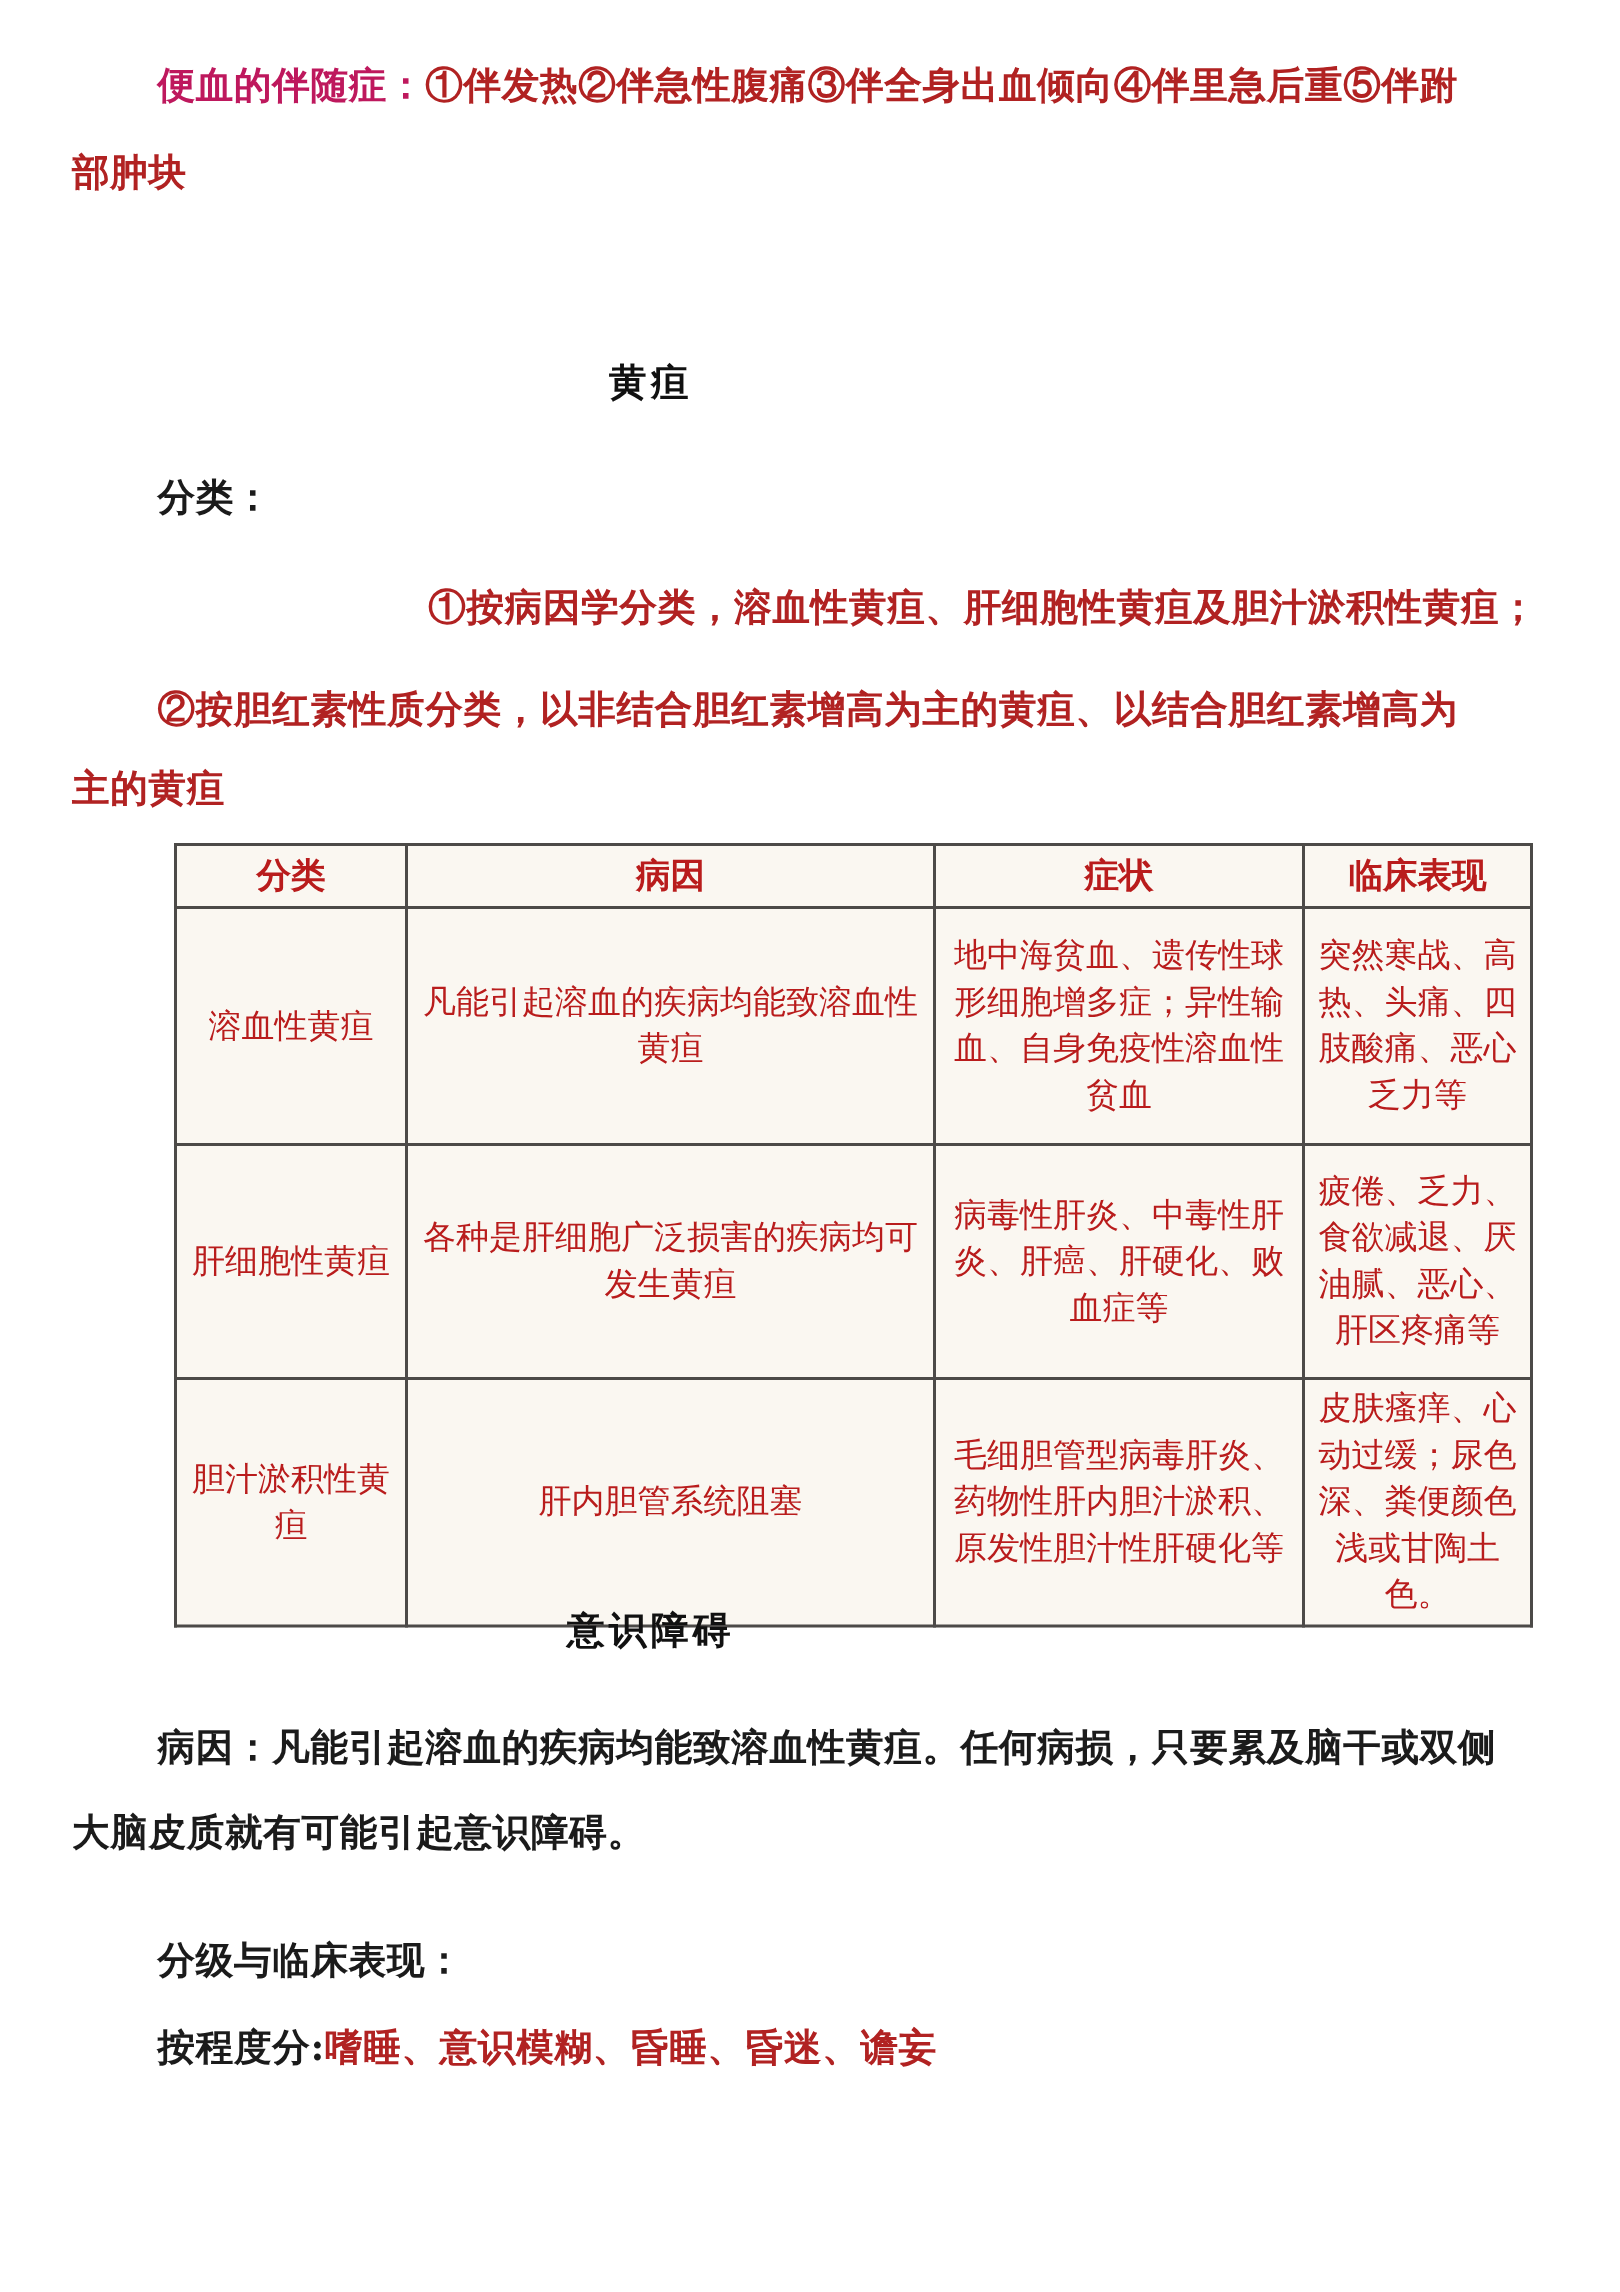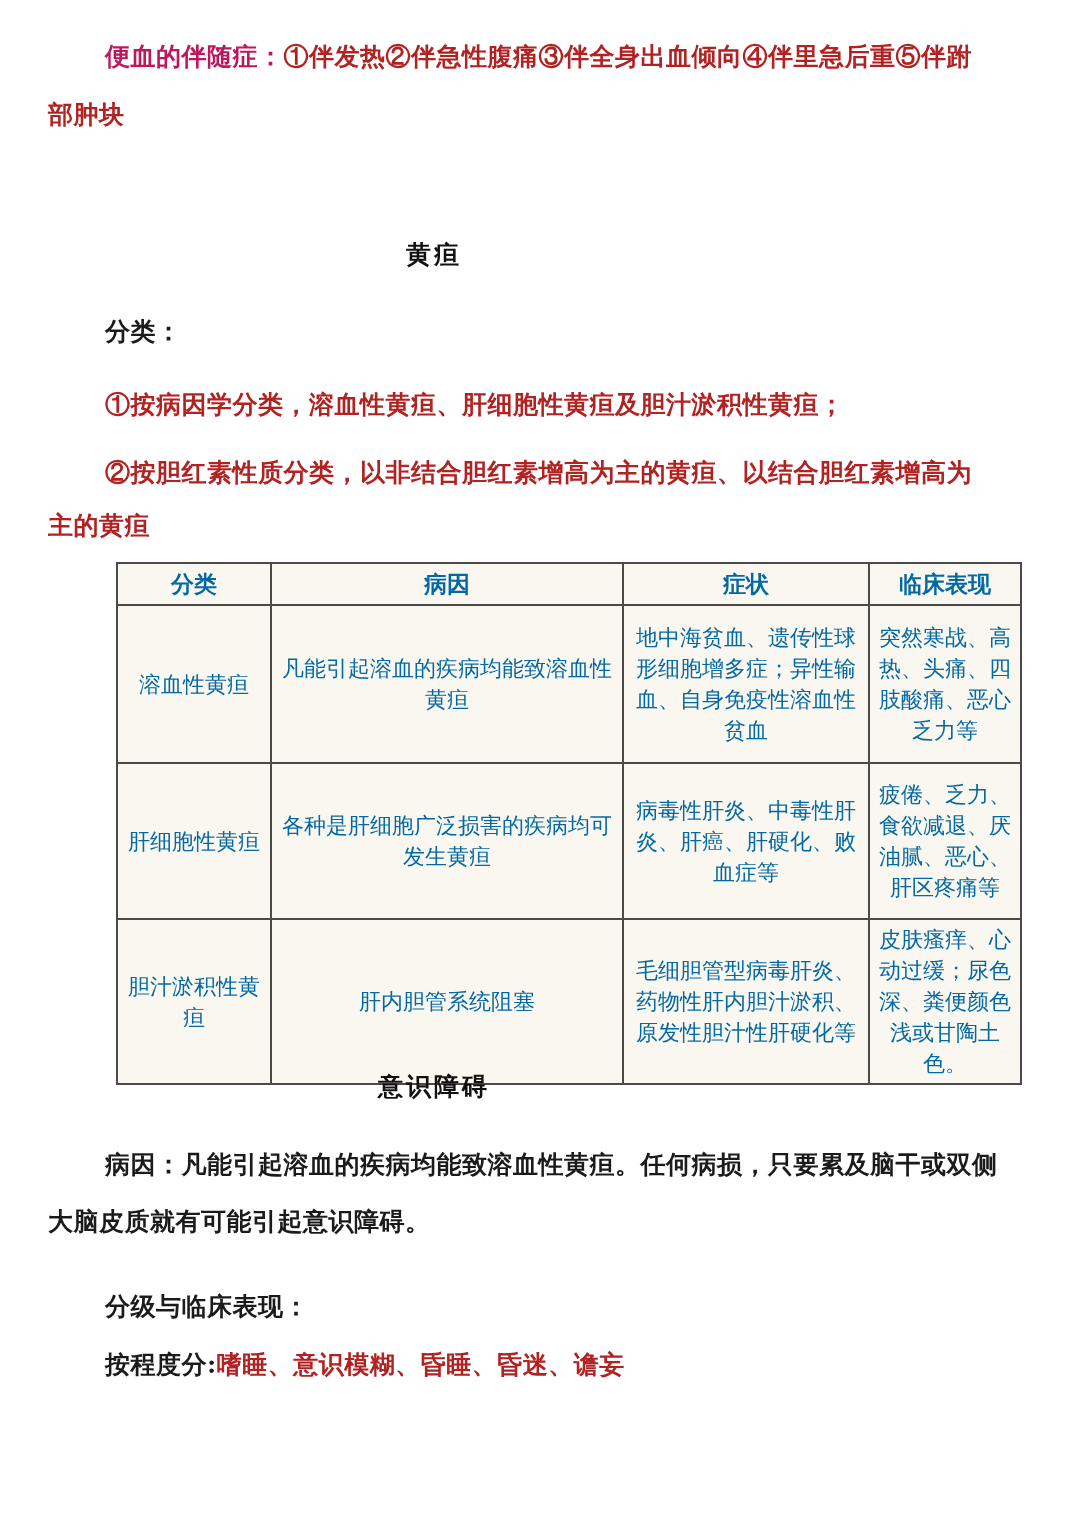--- a/index.html
+++ b/index.html
@@ -61,39 +61,39 @@
   }
   #line-biantxue .lead { color: #be185d; font-weight: bold; }
   #line-biantxue-wrap {
     left: 48px;
     top: 86px;
   }
 
   
   #heading-huangdan { top: 238px; }
   #label-fenlei { left: 105px; top: 303px; }
-  #red-item-1 { left: 105px; top: 376px; width: 920px; }
+  #red-item-1 { left: 105px; top: 376px; width: 920px; text-align: right; }
   #red-item-2 { left: 105px; top: 444px; width: 930px; }
   #red-item-2-wrap { left: 48px; top: 497px; }
 
   
   .jaundice-table {
     position: absolute;
     left: 116px;
     top: 562px;
     width: 848px;
     border-collapse: collapse;
     background: #faf7f1;
     table-layout: fixed;
   }
   .jaundice-table th,
   .jaundice-table td {
     border: 2px solid #4c4a48;
     background: #faf7f1;
-    color: #0369a1;
+    color: #b91c1c;
     font-family: "DejaVu Sans", "Liberation Sans", sans-serif;
     text-align: center;
     vertical-align: middle;
     padding: 4px 6px;
     font-size: 22px;
     line-height: 31px;
     font-weight: bold;
   }
   .jaundice-table th {
     height: 32px;

